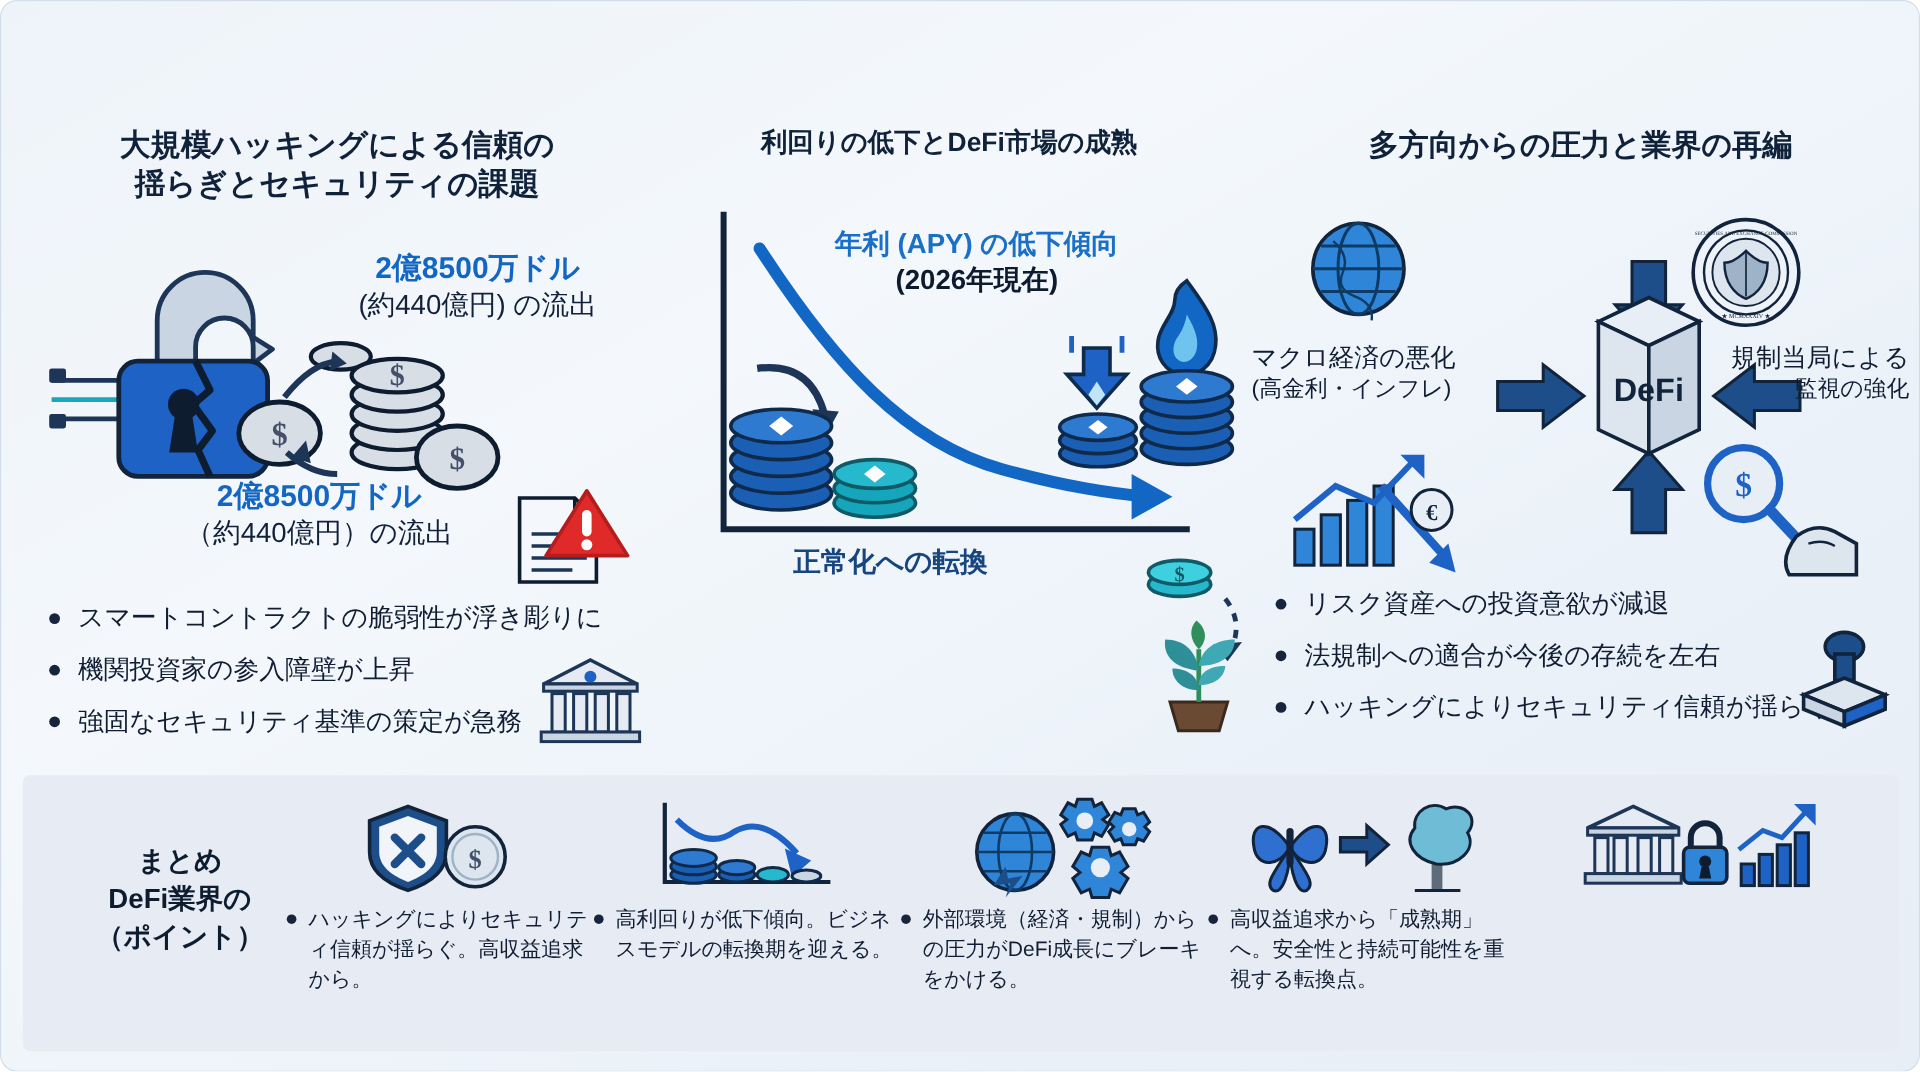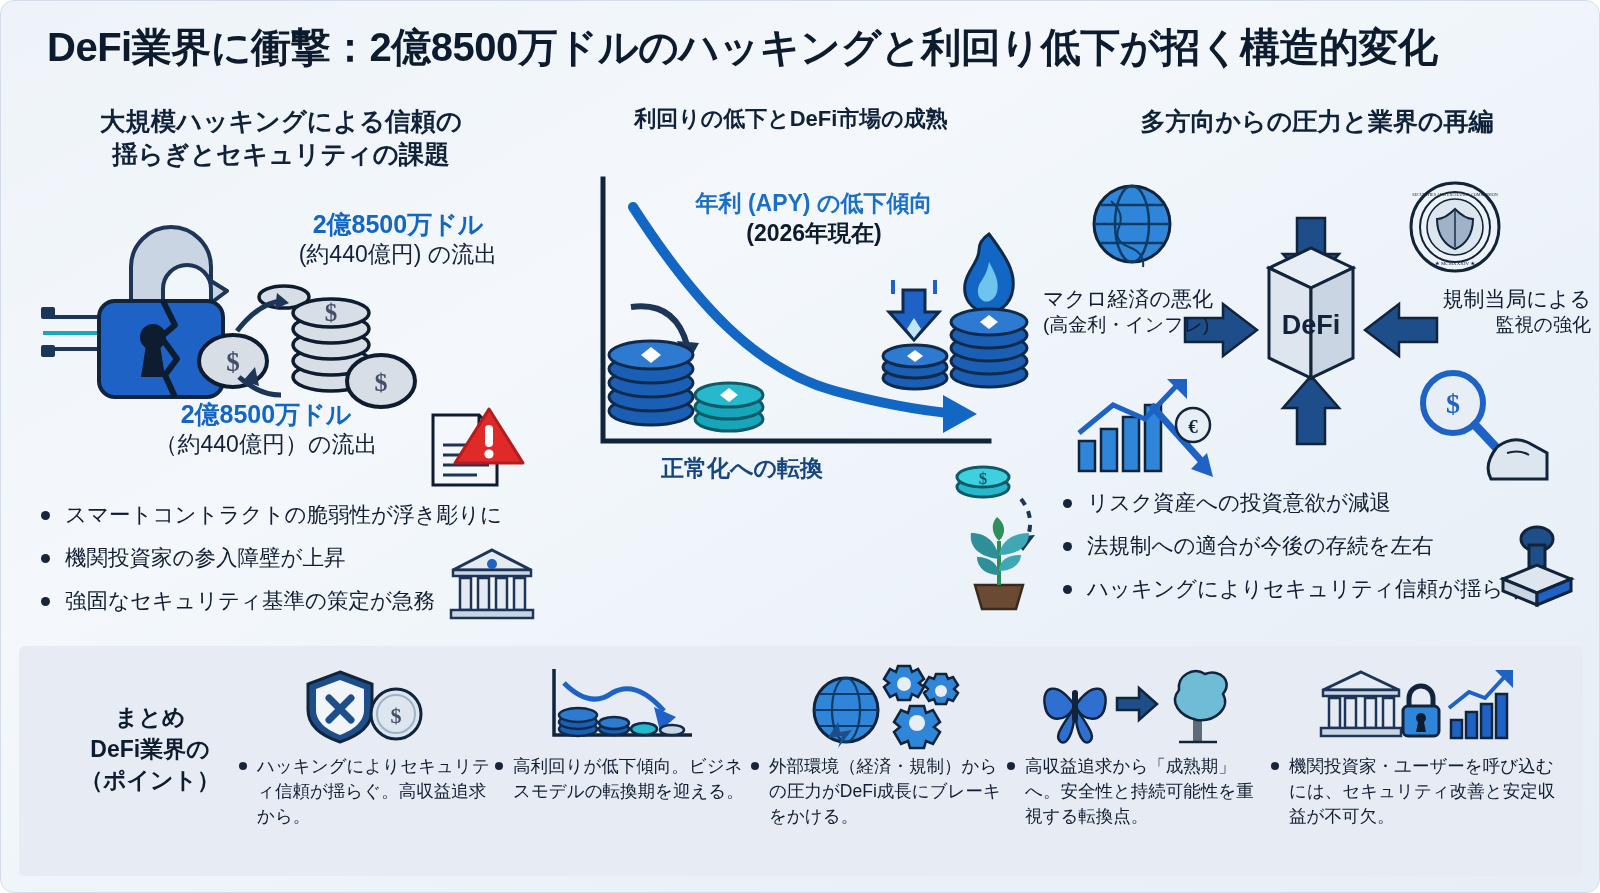--- a/index.html
+++ b/index.html
@@ -121,23 +121,20 @@
     width: 8px; height: 8px; border-radius: 50%; background: #16243c;
   }
 
   svg { display: block; overflow: visible; }
 </style>
 </head>
 <body>
 
 <div id="poster">
 
-  <div id="title-bar">
-    <div id="title-text">DeFi業界に衝撃：2億8500万ドルのハッキングと利回り低下が招く構造的変化</div>
-  </div>
 
   <div class="col" id="col-1">
     <div class="col-head">
       <span>大規模ハッキングによる信頼の</span><br>
       <span>揺らぎとセキュリティの課題</span>
     </div>
   </div>
 
   <div class="illus" style="left:40px; top:208px;">
     <svg width="360" height="230" viewBox="0 0 360 230">
@@ -353,21 +350,21 @@
       <circle cx="48" cy="48" r="44" fill="#eef3f9" stroke="#12243b" stroke-width="3"></circle>
       <circle cx="48" cy="48" r="35" fill="none" stroke="#12243b" stroke-width="2"></circle>
       <circle cx="48" cy="48" r="28" fill="#dde5ef" stroke="#12243b" stroke-width="1.6"></circle>
       <path d="M48 30 c8 8 14 10 18 10 c0 16 -8 26 -18 30 c-10 -4 -18 -14 -18 -30 c4 0 10 -2 18 -10 z" fill="#9fb3c8" stroke="#12243b" stroke-width="2"></path>
       <path d="M48 32 v36" stroke="#12243b" stroke-width="1.4"></path>
       <text x="48" y="17" font-size="4.2" fill="#12243b" text-anchor="middle" font-family="Liberation Serif, serif">SECURITIES AND EXCHANGE COMMISSION</text>
       <text x="48" y="86" font-size="5" fill="#12243b" text-anchor="middle" font-family="Liberation Serif, serif">★ MCMXXXIV ★</text>
     </svg>
   </div>
 
-  <div class="illus" style="left:1160px; top:215px;">
+  <div class="illus" style="left:1223px; top:215px;">
     <svg width="300" height="230" viewBox="0 0 300 230">
 
       <path d="M136 2 h28 v36 h14 l-28 32 -28 -32 h14 z" fill="#1d4e89" stroke="#12243b" stroke-width="2.5"></path>
 
       <path d="M136 228 h28 v-36 h14 l-28 -32 -28 32 h14 z" fill="#1d4e89" stroke="#12243b" stroke-width="2.5"></path>
 
       <path d="M24 102 h38 v-14 l34 26 -34 26 v-14 h-38 z" fill="#1d4e89" stroke="#12243b" stroke-width="2.5"></path>
 
       <path d="M276 102 h-38 v-14 l-34 26 34 26 v-14 h38 z" fill="#1d4e89" stroke="#12243b" stroke-width="2.5"></path>
 
@@ -544,17 +541,16 @@
           <g fill="#1d62c4" stroke="#12243b" stroke-width="2.5">
             <rect x="134" y="56" width="11" height="18"></rect>
             <rect x="149" y="48" width="11" height="26"></rect>
             <rect x="164" y="40" width="11" height="34"></rect>
             <rect x="179" y="30" width="11" height="44"></rect>
           </g>
           <path d="M132 44 L152 28 L168 34 L192 8" fill="none" stroke="#1d62c4" stroke-width="4"></path>
           <path d="M178 6 h18 v18 z" fill="#1d62c4"></path>
         </svg>
       </div>
-      <div class="sum-text">機関投資家・ユーザーを呼び込むには、セキュリティ改善と安定収益が不可欠。</div>
     </div>
   </div>
 
 </div>
 
 </body></html>

